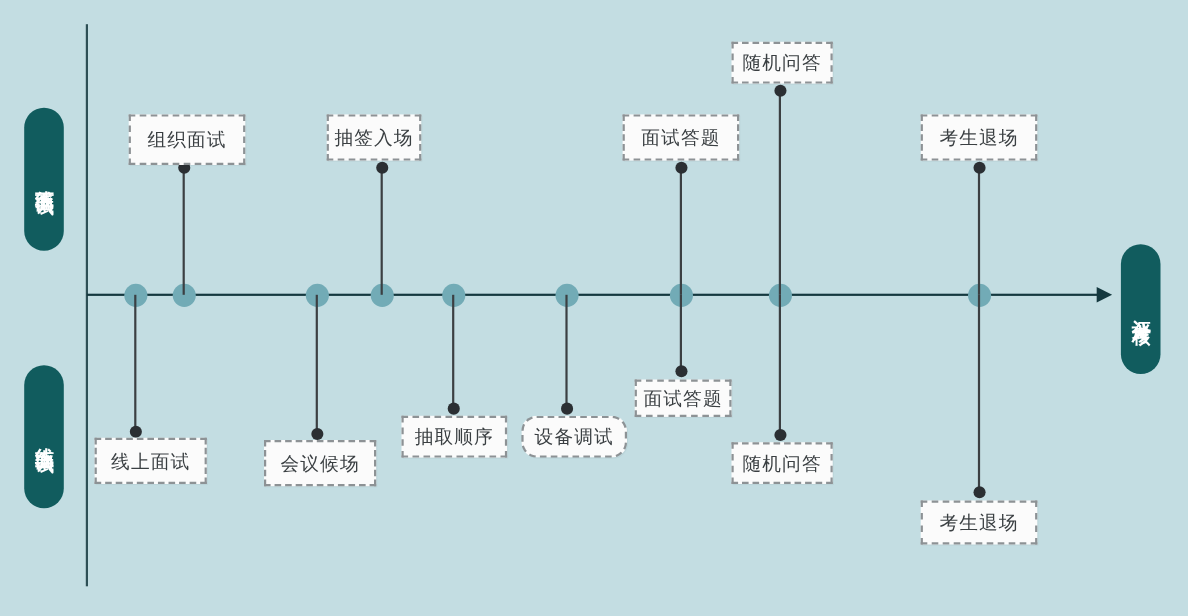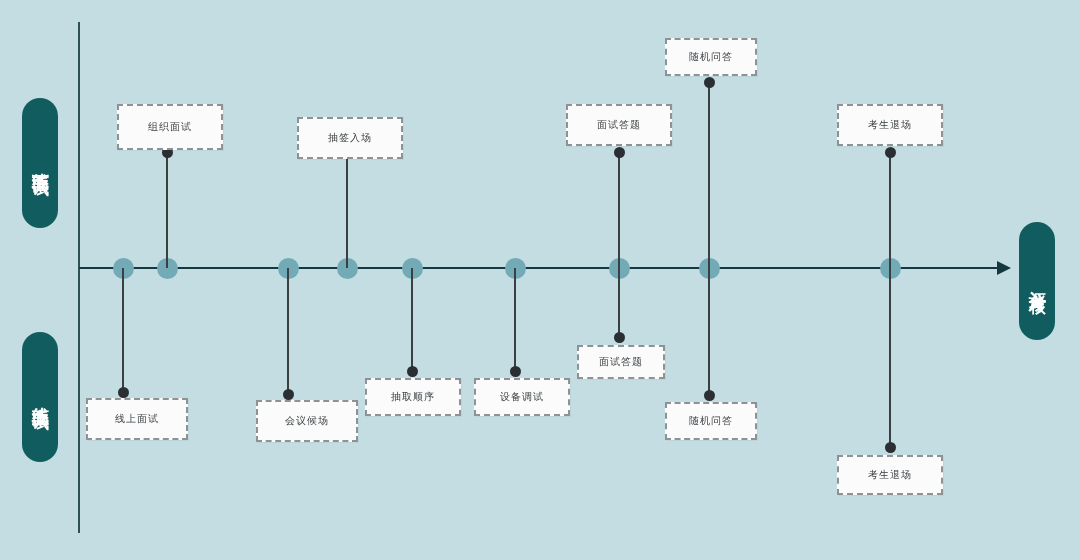--- a/index.html
+++ b/index.html
@@ -83,21 +83,21 @@
   
   .evt {
     position: absolute;
     background: #fbfbfb;
     border: 2px dashed #8d9295;
     box-sizing: border-box;
     display: flex;
     align-items: center;
     justify-content: center;
     color: #3a3f42;
-    font-size: 10px;
+    font-size: 17px;
     letter-spacing: 1px;
     white-space: nowrap;
     box-shadow: 1px 1px 0 rgba(0,0,0,0.04);
   }
 
   
   .pill {
     position: absolute;
     background: #115c5e;
     border-radius: 22px;
@@ -137,21 +137,21 @@
       <div class="node" style="left: 890px; top: 268px;"></div>
     </div>
   <div id="above-layer">
       <div class="conn" style="left: 167px; top: 152px; height: 116px;"></div>
       <div class="conn-dot" style="left: 167px; top: 152px;"></div>
       <div class="evt" style="left: 117px; top: 104px; width: 106px; height: 46px;">
         <span>组织面试</span>
       </div>
       <div class="conn" style="left: 347px; top: 152px; height: 116px;"></div>
       <div class="conn-dot" style="left: 347px; top: 152px;"></div>
-      <div class="evt" style="left: 297px; top: 104px; width: 106px; height: 42px; margin-top: 13px;">
+      <div class="evt" style="left: 297px; top: 104px; width: 86px; height: 42px;">
         <span>抽签入场</span>
       </div>
       <div class="conn" style="left: 619px; top: 152px; height: 116px;"></div>
       <div class="conn-dot" style="left: 619px; top: 152px;"></div>
       <div class="evt" style="left: 566px; top: 104px; width: 106px; height: 42px;">
         <span>面试答题</span>
       </div>
       <div class="conn" style="left: 709px; top: 82px; height: 186px;"></div>
       <div class="conn-dot" style="left: 709px; top: 82px;"></div>
       <div class="evt" style="left: 665px; top: 38px; width: 92px; height: 38px;">
@@ -164,31 +164,31 @@
       </div>
     </div>
   <div id="below-layer">
       <div class="conn" style="left: 123px; top: 268px; height: 124px;"></div>
       <div class="conn-dot" style="left: 123px; top: 392px;"></div>
       <div class="evt" style="left: 86px; top: 398px; width: 102px; height: 42px;">
         <span>线上面试</span>
       </div>
       <div class="conn" style="left: 288px; top: 268px; height: 126px;"></div>
       <div class="conn-dot" style="left: 288px; top: 394px;"></div>
-      <div class="evt" style="left: 256px; top: 400px; width: 102px; height: 42px;">
+      <div class="evt" style="left: 240px; top: 400px; width: 102px; height: 42px;">
         <span>会议候场</span>
       </div>
       <div class="conn" style="left: 412px; top: 268px; height: 103px;"></div>
       <div class="conn-dot" style="left: 412px; top: 371px;"></div>
       <div class="evt" style="left: 365px; top: 378px; width: 96px; height: 38px; text-align: right;">
         <span>抽取顺序</span>
       </div>
       <div class="conn" style="left: 515px; top: 268px; height: 103px;"></div>
       <div class="conn-dot" style="left: 515px; top: 371px;"></div>
-      <div class="evt" style="left: 474px; top: 378px; width: 96px; height: 38px;">
+      <div class="evt" style="left: 474px; top: 378px; width: 96px; height: 38px; border-radius: 14px;">
         <span>设备调试</span>
       </div>
       <div class="conn" style="left: 619px; top: 268px; height: 69px;"></div>
       <div class="conn-dot" style="left: 619px; top: 337px;"></div>
       <div class="evt" style="left: 577px; top: 345px; width: 88px; height: 34px;">
         <span>面试答题</span>
       </div>
       <div class="conn" style="left: 709px; top: 268px; height: 127px;"></div>
       <div class="conn-dot" style="left: 709px; top: 395px;"></div>
       <div class="evt" style="left: 665px; top: 402px; width: 92px; height: 38px;">

